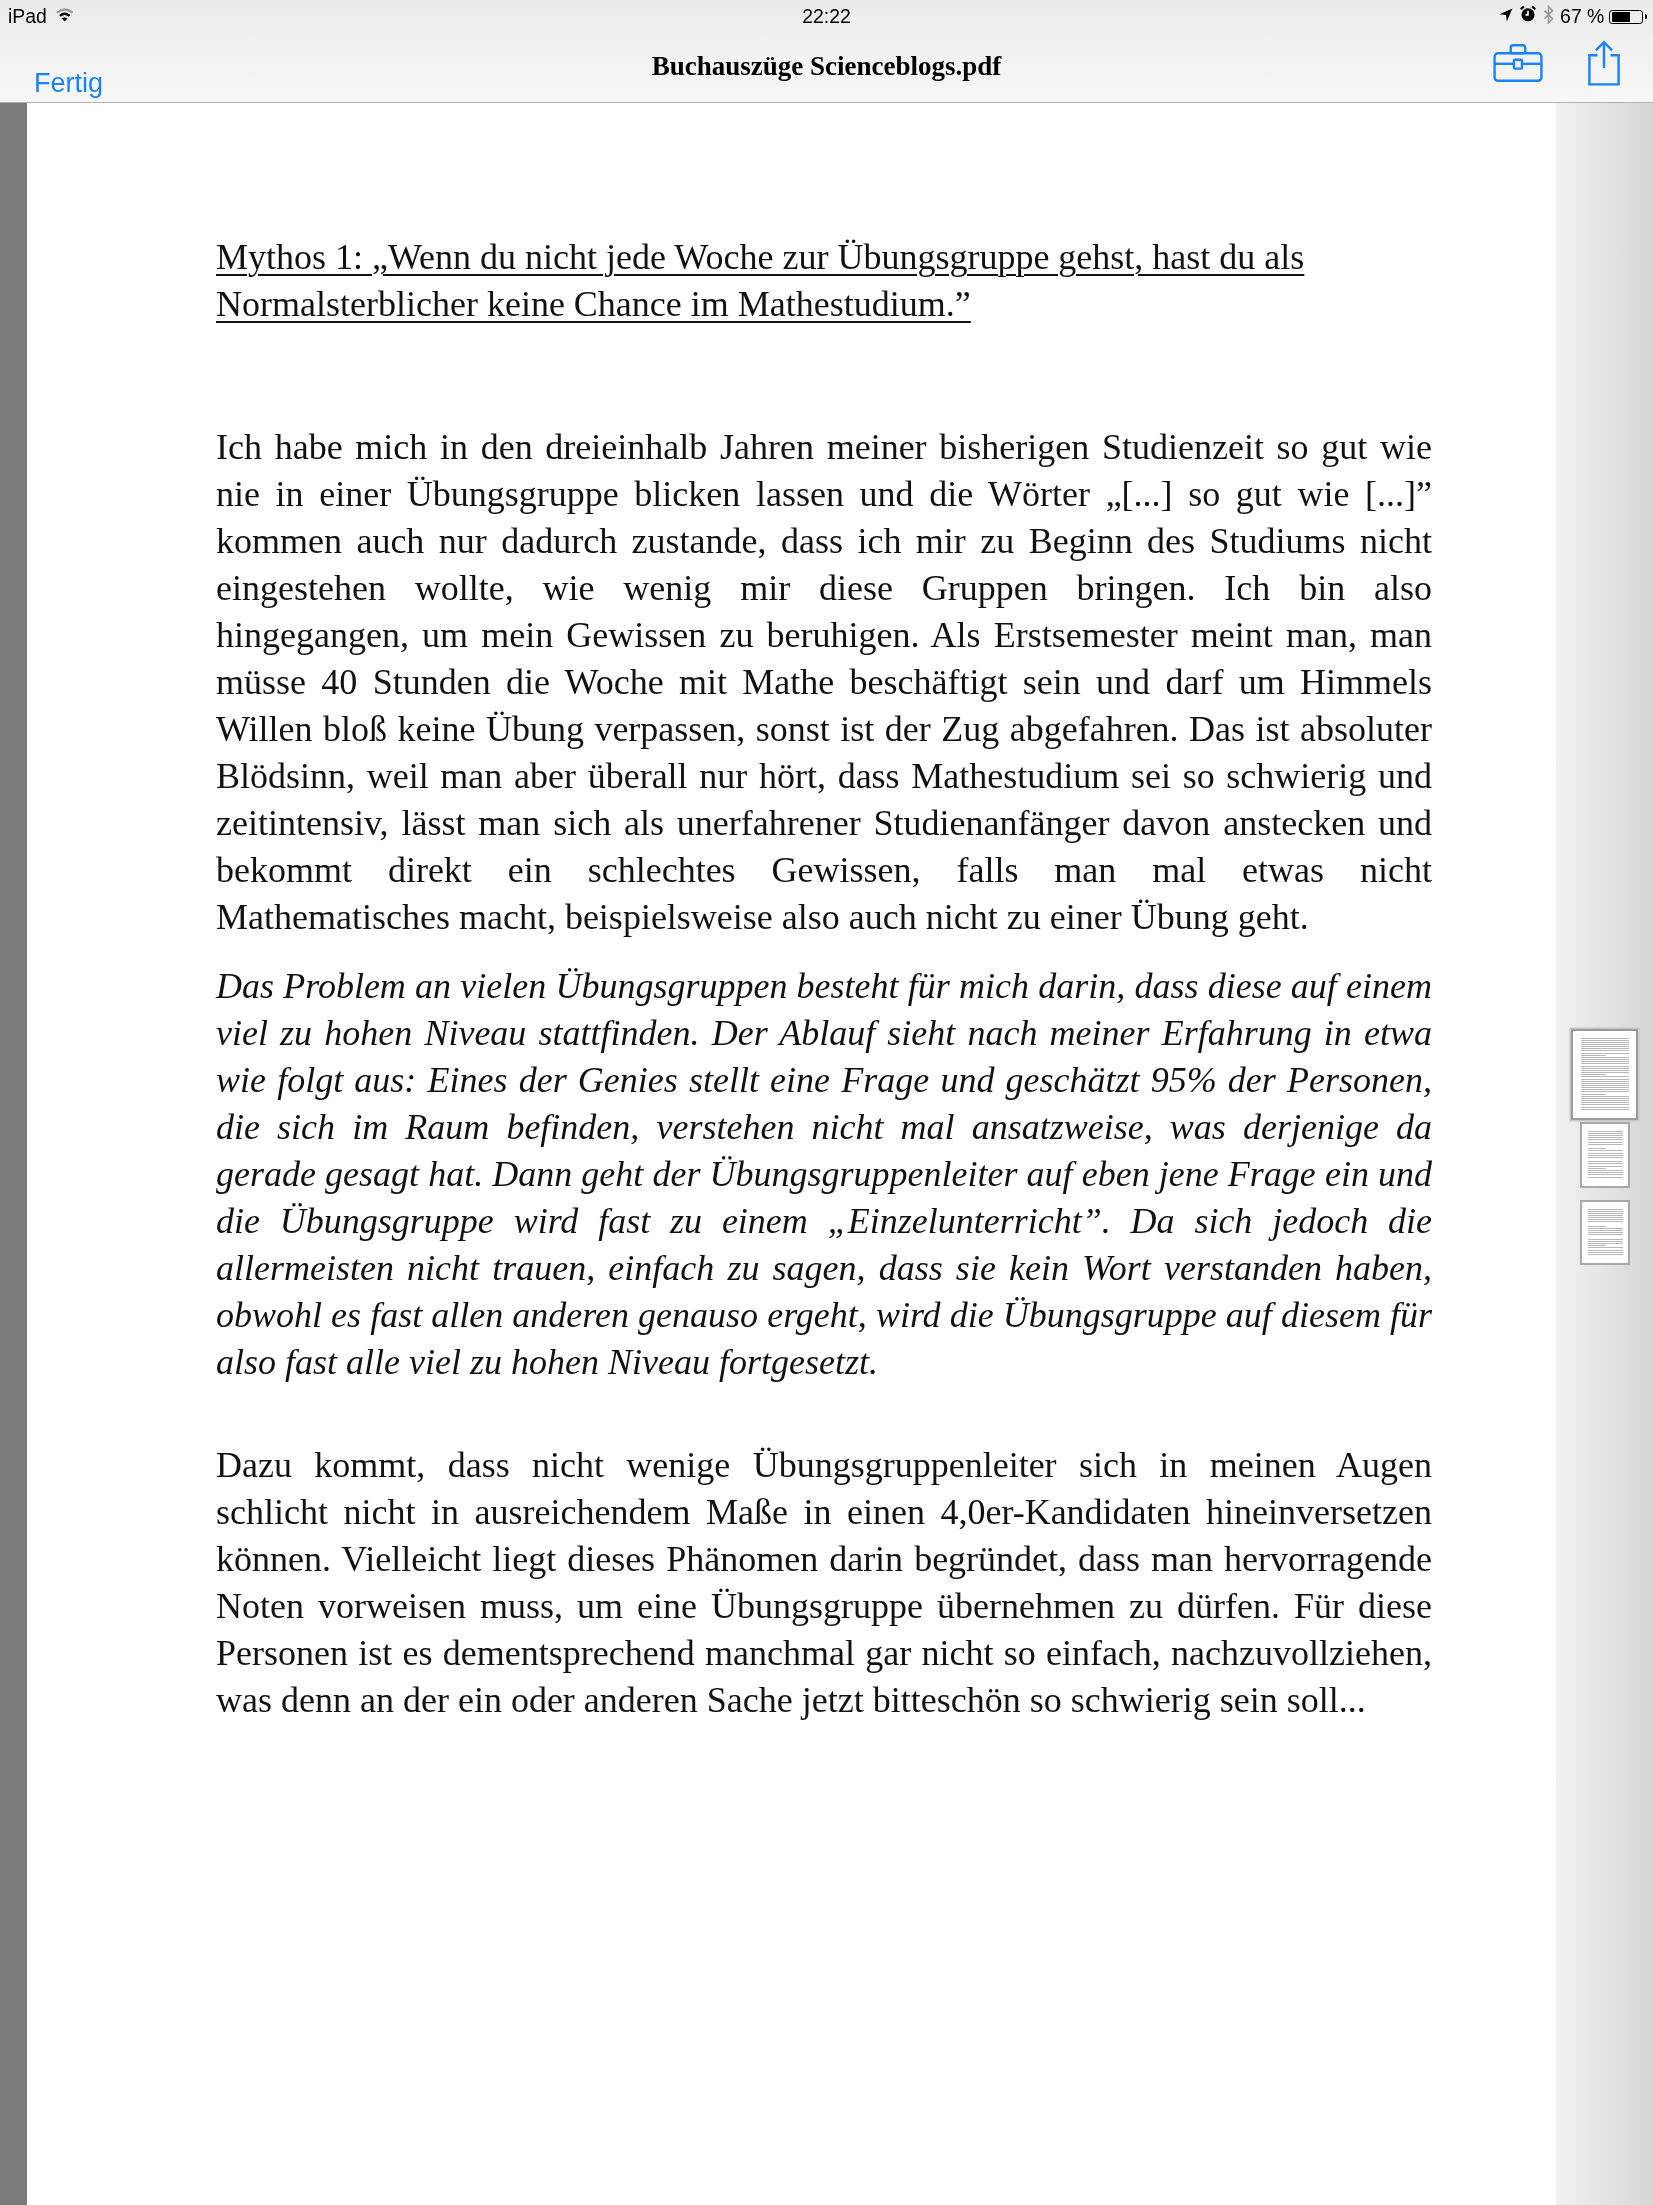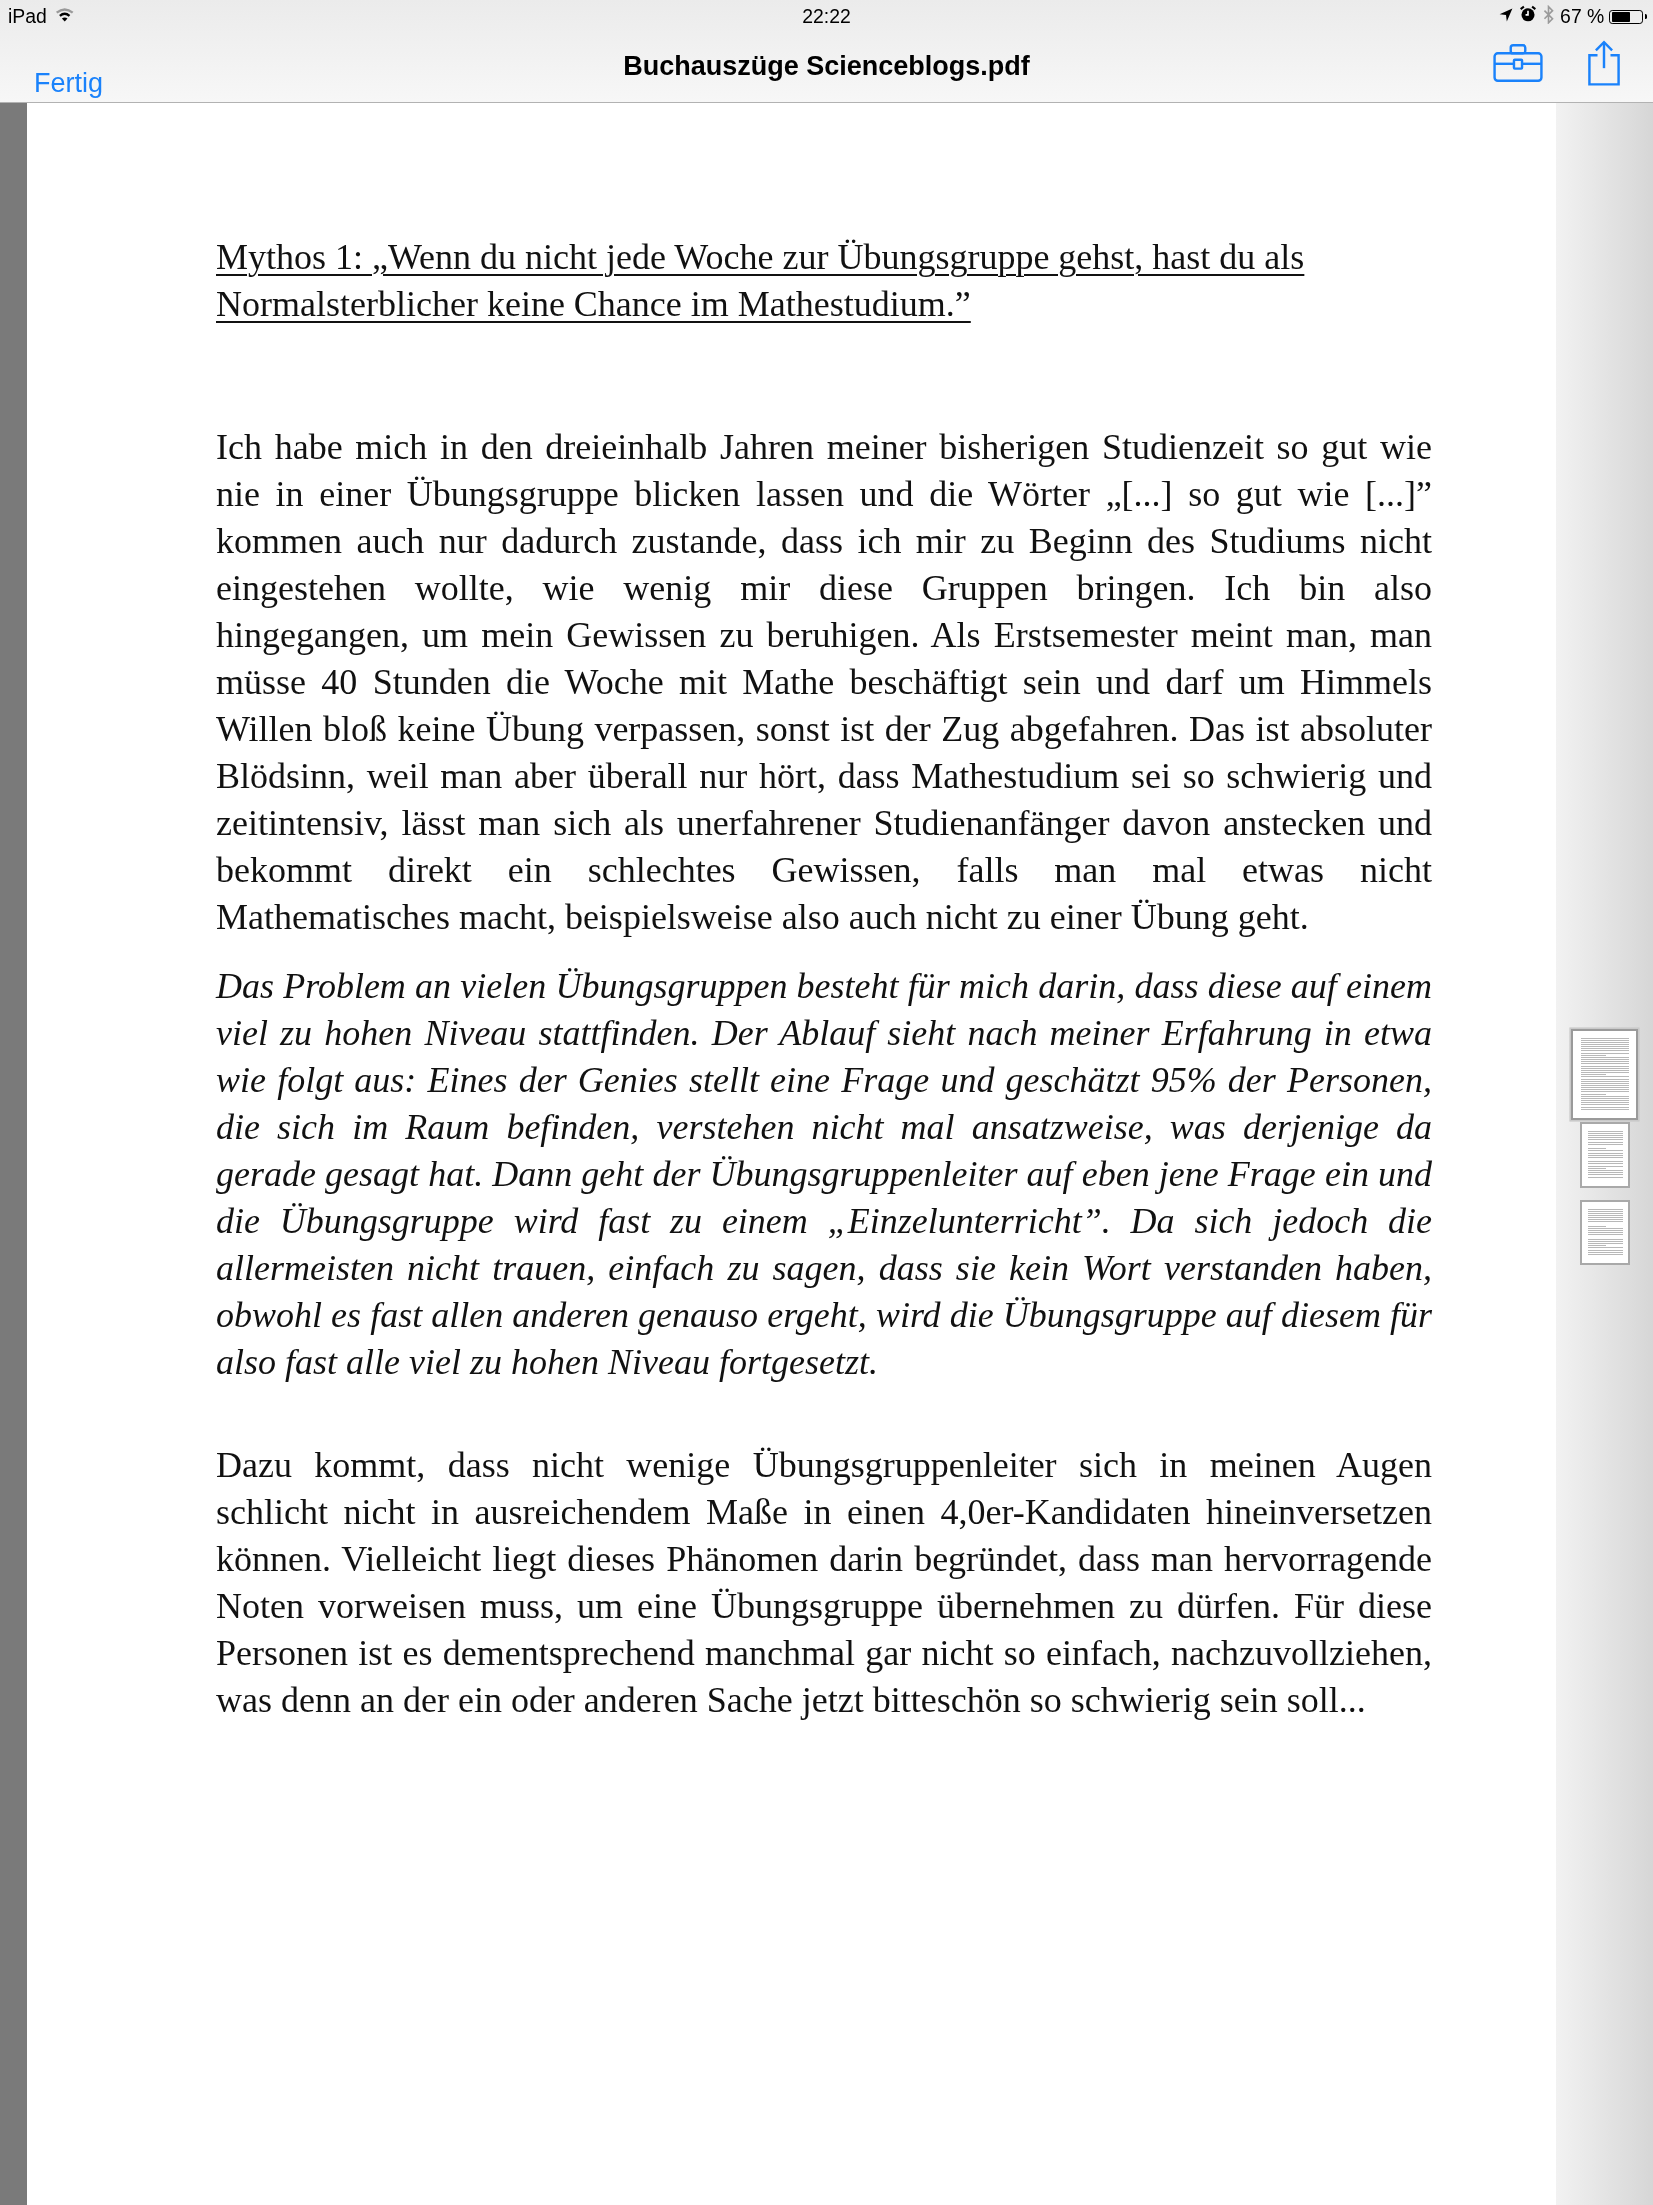--- a/index.html
+++ b/index.html
@@ -17,21 +17,21 @@
   }
   .status { position:absolute; top:0; left:0; width:100%; height:32px; font-size:19.4px; color:#000; }
   .status .left { position:absolute; left:8px; top:4.8px; display:flex; align-items:center; gap:8px; }
   .status .time { position:absolute; left:0; width:100%; top:4.8px; text-align:center; font-weight:400; }
   .status .right { position:absolute; right:9.7px; top:4.8px; display:flex; align-items:center; gap:5px; }
   .battery { width:34px; height:14.5px; border:1.6px solid #000; border-radius:3.2px; position:relative; box-sizing:border-box; }
   .battery .fill { position:absolute; left:1.6px; top:1.6px; bottom:1.6px; background:#000; border-radius:0.8px; }
   .battery::after { content:""; position:absolute; right:-4.8px; top:3.2px; width:2.4px; height:4.8px; background:#000; border-radius:0 1.6px 1.6px 0; }
   .nav { position:absolute; top:32px; left:0; width:100%; height:71px; }
   .nav .done { position:absolute; left:34px; top:36px; font-size:27px; color:#1a82fb; cursor:pointer; }
-  .nav .title { position:absolute; left:0; width:100%; top:19.4px; text-align:center; font-size:27px; font-weight:600; color:#000; pointer-events:none; }
+  .nav .title { position:absolute; left:0; width:100%; top:19.4px; text-align:center; font-size:27px; font-weight:600; color:#000; pointer-events:none;font-family:Liberation Serif, serif; }
   .nav .icon-btn { position:absolute; top:9.7px; cursor:pointer; }
 
   
   .leftstrip { position:absolute; left:0; top:103px; width:27px; height:2102px; background:#7a7a7a; }
   .page { position:absolute; left:27px; top:103px; width:1530px; height:2102px; background:#ffffff; }
   .sidebar {
     position:absolute; left:1556px; top:103px; width:97px; height:2102px;
     background:linear-gradient(to right, #f2f2f2, #d6d6d6);
   }
   .thumb { position:absolute; background:#fff; border:2.4px solid #a9a9a9; box-sizing:border-box; cursor:pointer; overflow:hidden; }

